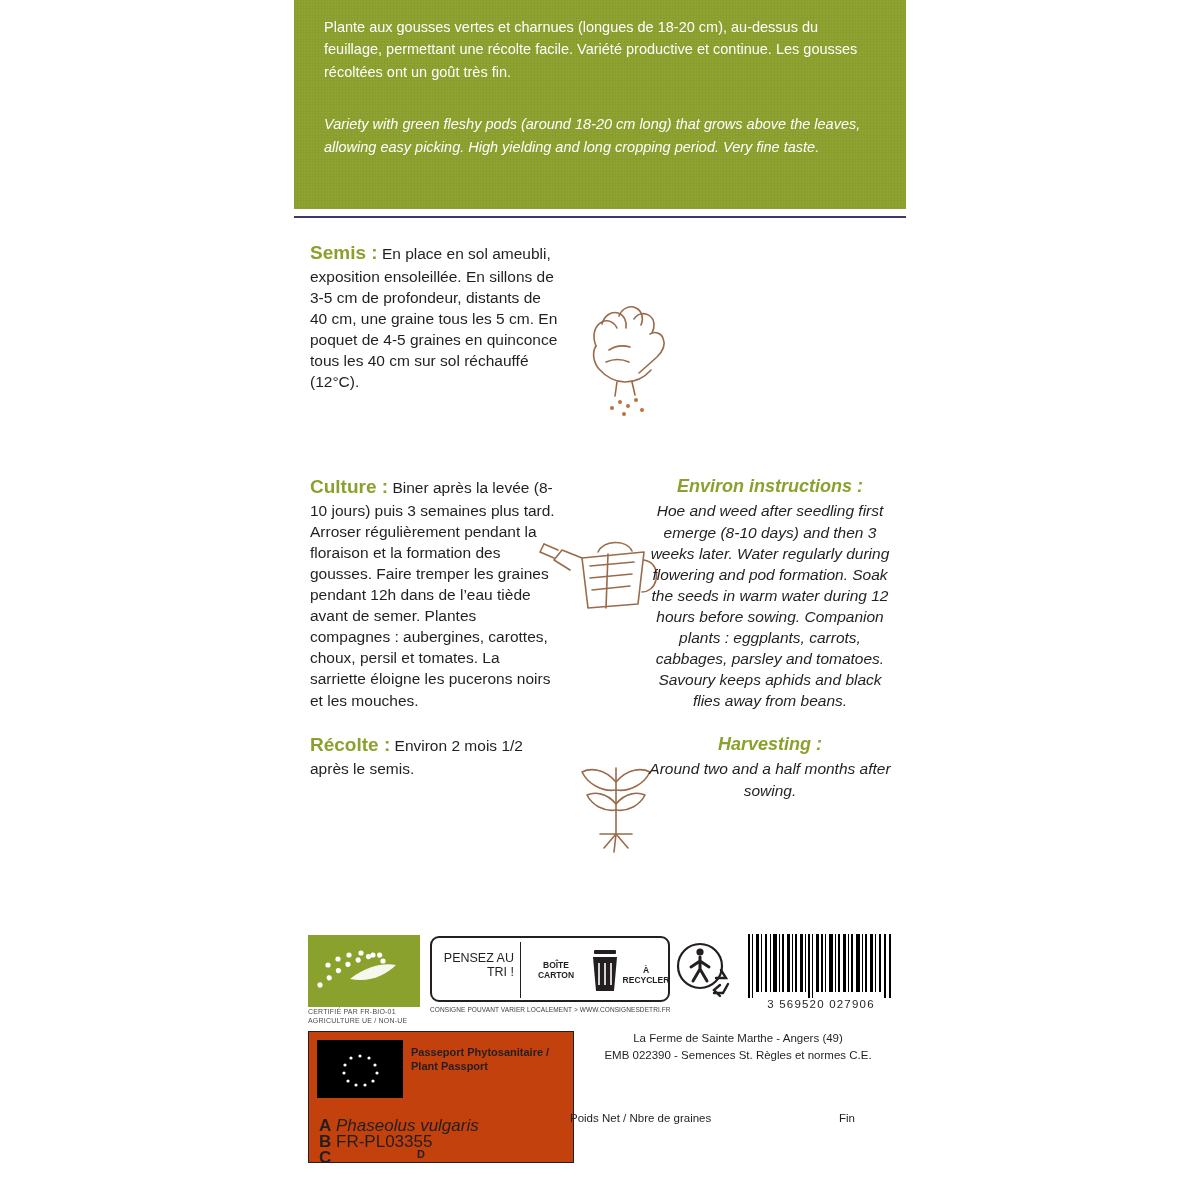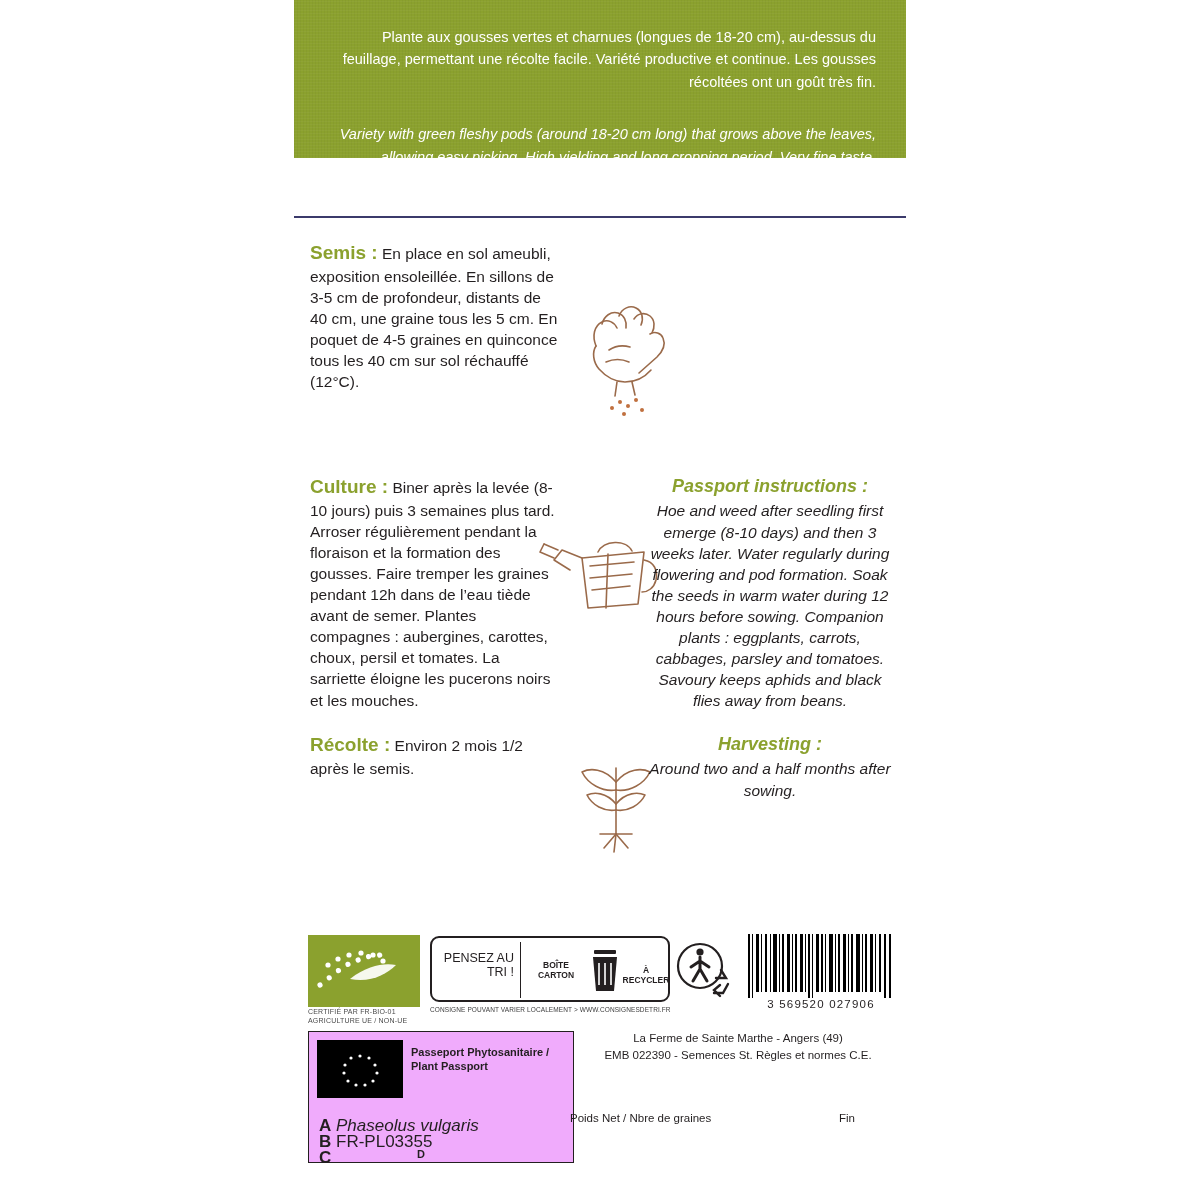--- a/index.html
+++ b/index.html
@@ -23,29 +23,29 @@
     height: 1200px;
     background: #ffffff;
   }
 
   
   .green-band {
     position: absolute;
     left: 0;
     top: 0;
     width: 612px;
-    height: 158px;
+    height: 209px;
     background: #8ba12e;
     background-image:
       repeating-linear-gradient(0deg, rgba(255,255,255,0.035) 0px, rgba(255,255,255,0.035) 1px, rgba(0,0,0,0.0) 1px, rgba(0,0,0,0.0) 3px),
       repeating-linear-gradient(90deg, rgba(0,0,0,0.03) 0px, rgba(0,0,0,0.03) 1px, rgba(0,0,0,0.0) 1px, rgba(0,0,0,0.0) 3px);
     color: #ffffff;
     box-sizing: border-box;
-    padding: 26px 30px 0 30px;
-    text-align: right;
+    padding: 16px 30px 0 30px;
+    text-align: left;
   }
   .desc-fr {
     font-size: 14.5px;
     line-height: 1.55;
     margin: 0;
     font-family: "Liberation Sans", sans-serif;
   }
   .desc-en {
     font-size: 14.5px;
     line-height: 1.55;
@@ -227,21 +227,21 @@
 
   
   .passport {
     position: absolute;
     left: 14px;
     top: 1031px;
     width: 266px;
     height: 132px;
     border: 1px solid #231f20;
     box-sizing: border-box;
-    background: #f0abfc;
+    background: #c2410c;
   }
   .pp-flag {
     position: absolute;
     left: 8px;
     top: 8px;
     width: 86px;
     height: 58px;
     background: #000;
   }
   .pp-title {
@@ -351,21 +351,21 @@
         <path d="M6 24 l-4 8 l14 6"></path>
         <path d="M60 32 c6 -12 28 -13 34 -1"></path>
         <path d="M106 40 c10 2 14 10 12 20 c-2 8 -8 12 -14 12"></path>
         <path d="M52 46 l44 -4"></path>
         <path d="M52 58 l42 -4"></path>
         <path d="M54 70 l38 -4"></path>
         <path d="M70 34 l-2 54"></path>
       </g>
     </svg>
     <div class="col-en">
-      <span class="heading-en">Passport instructions :</span>
+      <span class="heading-en">Environ instructions :</span>
       <span>Hoe and weed after seedling first emerge (8-10 days) and then 3 weeks later. Water regularly during flowering and pod formation.
 Soak the seeds in warm water during 12 hours before sowing. Companion plants : eggplants, carrots, cabbages, parsley and tomatoes. Savoury keeps aphids and black flies away from beans.</span>
     </div>
   </div>
 
   <div class="block" style="top:732px;height:130px;">
     <div class="col-fr">
       <span class="heading-fr">Récolte :</span><span> Environ 2 mois 1/2 après le semis.</span>
     </div>
     <svg class="art" style="left:262px;top:6px;width:120px;height:120px;" viewBox="0 0 120 120">

